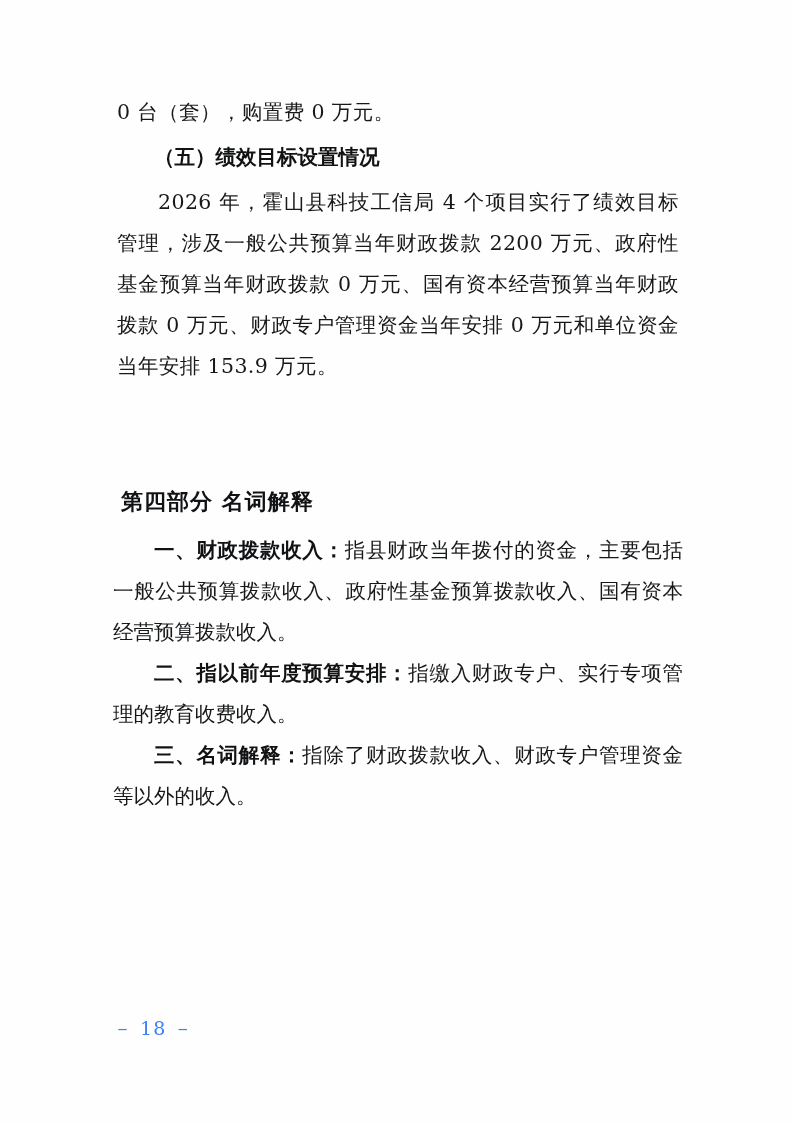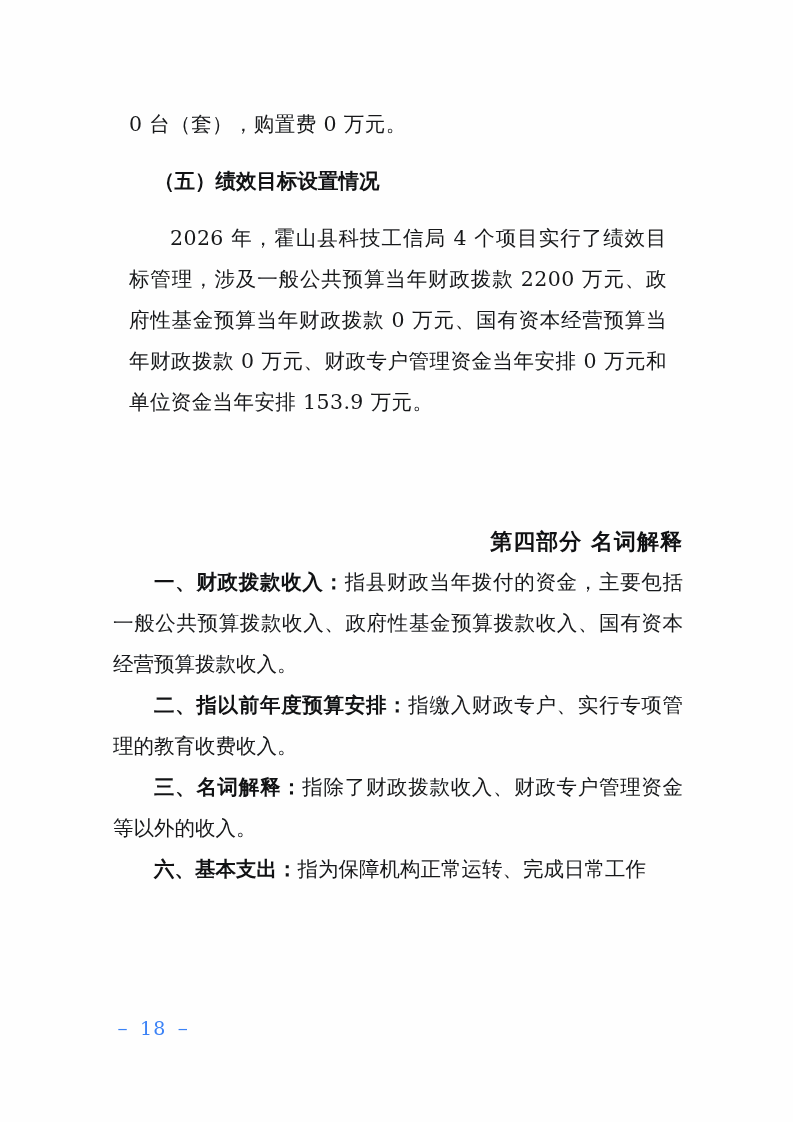--- a/index.html
+++ b/index.html
@@ -27,40 +27,40 @@
     left: 113px;
     top: 88px;
     width: 570px;
   }
   .para {
     font-size: 20.5px;
     line-height: 41px;
     letter-spacing: 0.4px;
     text-align: justify;
     text-justify: inter-ideograph;
-    margin: 16px;
+    margin: 4px;
     color: #17181a;
   }
   .indent {
     text-indent: 41px;
   }
   .sub-heading {
     font-size: 20.5px;
     line-height: 41px;
     font-weight: bold;
     text-indent: 41px;
     margin: 0;
     color: #111214;
   }
   .section-title {
     font-size: 22px;
     line-height: 41px;
     font-weight: bold;
-    text-align: right;
-    margin: 0;
+    text-align: left;
+    margin: 8px;
     color: #111214;
     letter-spacing: 1px;
   }
   .gap-big {
     height: 82px;
   }
   .term-para {
     font-size: 20.5px;
     line-height: 41px;
     text-indent: 41px;
@@ -108,20 +108,17 @@
     <p class="term-para">
       <span class="term-label">二、指以前年度预算安排：</span><span>指缴入财政专户、实行专项管理的教育收费收入。</span>
     </p>
 
     <p class="term-para">
       <span class="term-label">三、名词解释：</span><span>指除了财政拨款收入、财政专户管理资金等以外的收入。</span>
     </p>
 
 
 
-    <p class="term-para">
-      <span class="term-label">六、基本支出：</span><span>指为保障机构正常运转、完成日常工作</span>
-    </p>
 
   </div>
 
   <div class="footer">－ 18 －</div>
 </div>
 
 </body></html>

